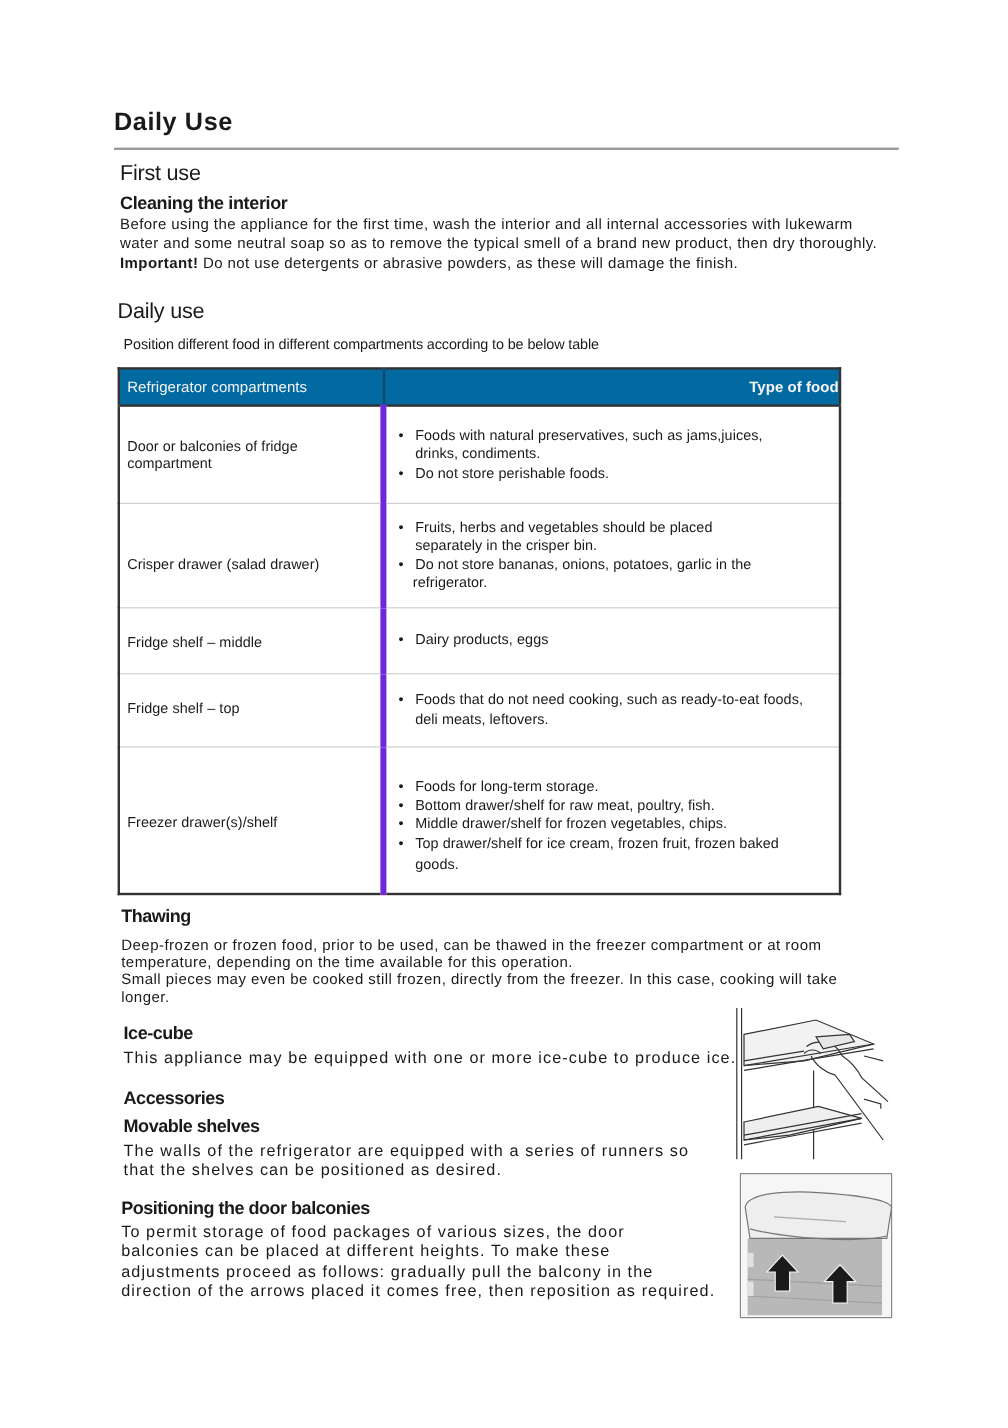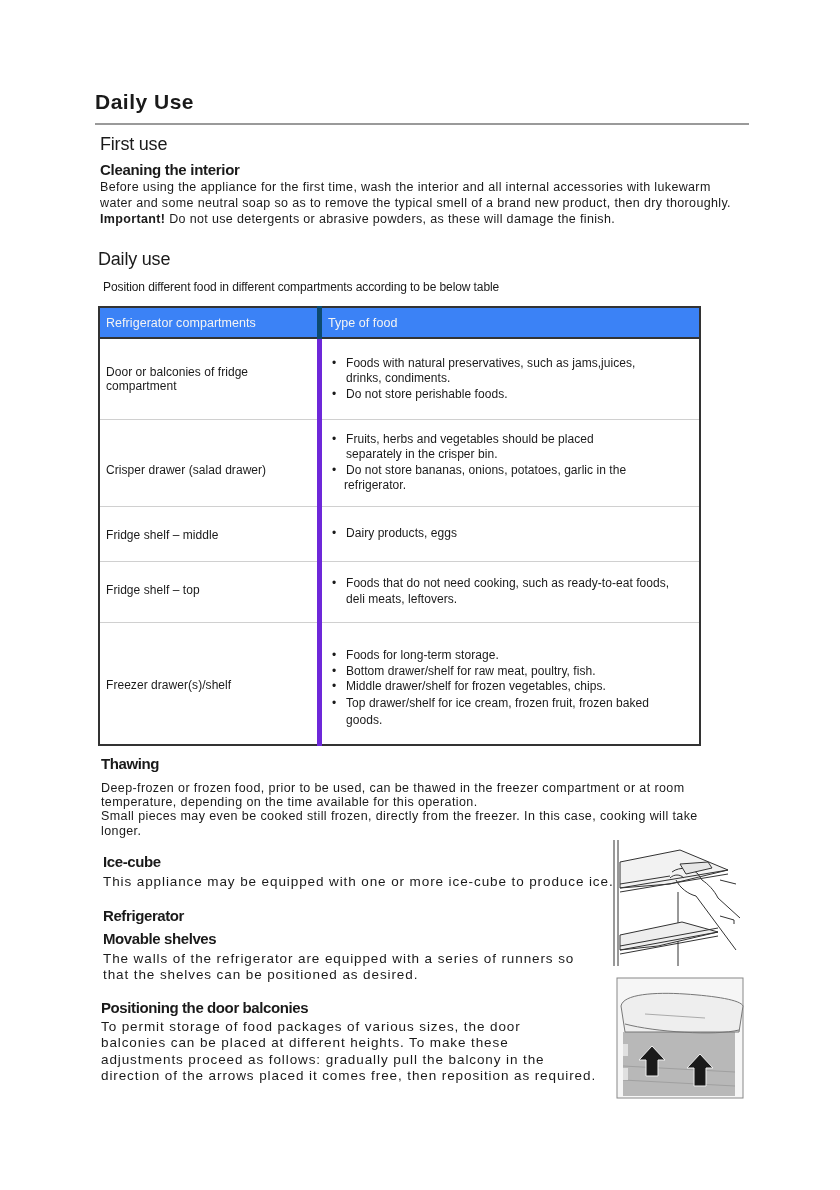--- a/index.html
+++ b/index.html
@@ -9,22 +9,22 @@
   .title-rule { left: 95px; top: 123px; width: 654px; height: 2px; background: #9a9a9a; }
   .h2 { font-size: 18px; font-weight: normal; letter-spacing: -0.2px; }
   .h3 { font-size: 15px; font-weight: bold; letter-spacing: -0.3px; }
   .h3n { font-size: 15px; font-weight: normal; letter-spacing: -0.2px; }
   .body { font-size: 12.5px; line-height: 15.5px; letter-spacing: 0.35px; }
   .body2 { font-size: 13.5px; line-height: 16.3px; letter-spacing: 0.9px; }
   .bold { font-weight: bold; }
   .intro { font-size: 12px; letter-spacing: -0.1px; }
 
   table.food { position: absolute; left: 98px; top: 306px; width: 603px; border-collapse: collapse; border: 2px solid #333; font-size: 12px; letter-spacing: 0.05px; }
-  table.food th { background: #3b82f6; color: #f4f4f4; font-weight: normal; height: 29px; border-bottom: 2px solid #333; text-align: left; padding: 0 0 0 6px; font-size: 12.5px; margin-top: 36px; }
-  table.food th.c2 { text-align: left; border-left: 5px solid #0c4a6e; }
+  table.food th { background: #0369a1; color: #f4f4f4; font-weight: normal; height: 29px; border-bottom: 2px solid #333; text-align: left; padding: 0 0 0 6px; font-size: 12.5px; margin-top: 36px; }
+  table.food th.c2 { text-align: right; border-left: 2px solid #0c4a6e; font-weight: bold; }
   table.food td { vertical-align: middle; padding: 0 6px; border-top: 1px solid #d0d0d0; }
   table.food td.c1 { width: 205px; }
   table.food td.c2 { border-left: 5px solid #6d28d9; padding-left: 8px; }
   table.food ul { margin: 0; padding: 0; list-style: none; }
   table.food li { position: relative; padding-left: 16px; line-height: 15.5px; }
   table.food li::before { content: "•"; position: absolute; left: 2px; top: 0; }
   .illus { border: none; }
 </style>
 </head>
 <body>
@@ -139,21 +139,21 @@
 <div class="abs body" style="left:101px; top:781px; width:640px; line-height:14.2px; letter-spacing:0.4px;">
   <div>Deep-frozen or frozen food, prior to be used, can be thawed in the freezer compartment or at room</div>
   <div>temperature, depending on the time available for this operation.</div>
   <div>Small pieces may even be cooked still frozen, directly from the freezer. In this case, cooking will take</div>
   <div>longer.</div>
 </div>
 
 <div class="abs h3n" style="left:103px; top:853px; font-weight:bold; letter-spacing:-0.4px;">Ice-cube</div>
 <div class="abs body2" style="left:103px; top:874px;">This appliance may be equipped with one or more ice-cube to produce ice.</div>
 
-<div class="abs h3n" style="left:103px; top:907px; font-weight:bold; letter-spacing:-0.4px;">Refrigerator</div>
+<div class="abs h3n" style="left:103px; top:907px; font-weight:bold; letter-spacing:-0.4px;">Accessories</div>
 <div class="abs h3n" style="left:103px; top:930px; font-weight:bold; letter-spacing:-0.4px;">Movable shelves</div>
 <div class="abs body2" style="left:103px; top:951px;">
   <div>The walls of the refrigerator are equipped with a series of runners so</div>
   <div>that the shelves can be positioned as desired.</div>
 </div>
 
 <div class="abs h3n" style="left:101px; top:999px; font-weight:bold; letter-spacing:-0.4px;">Positioning the door balconies</div>
 <div class="abs body2" style="left:101px; top:1019px;">
   <div>To permit storage of food packages of various sizes, the door</div>
   <div>balconies can be placed at different heights. To make these</div>

